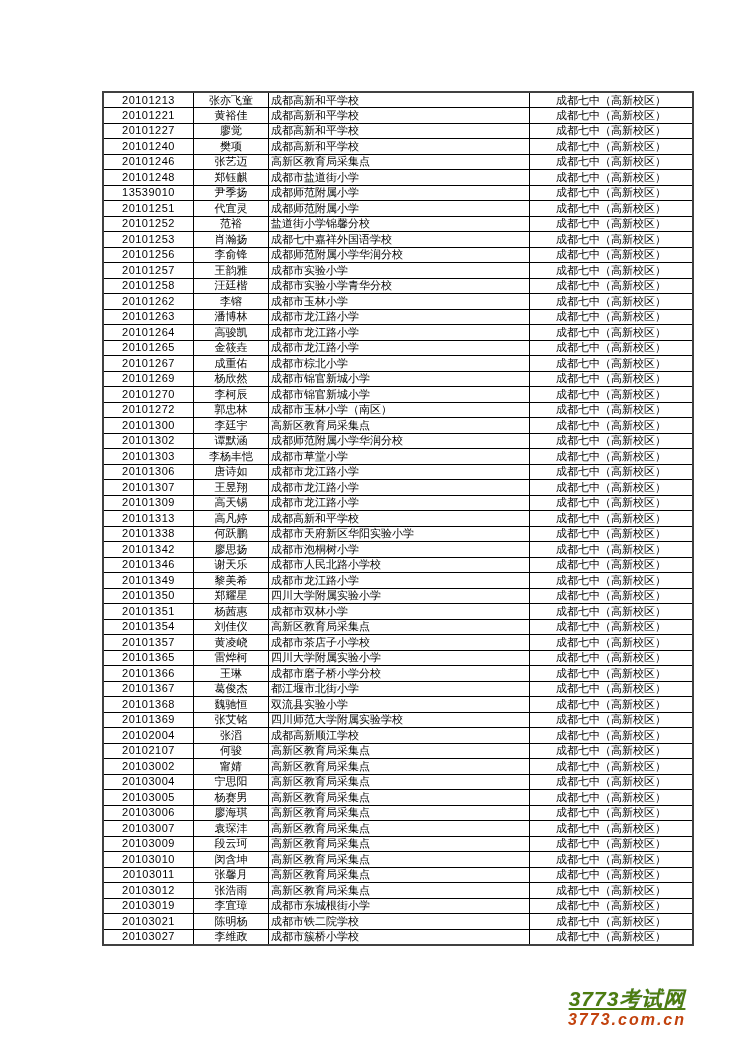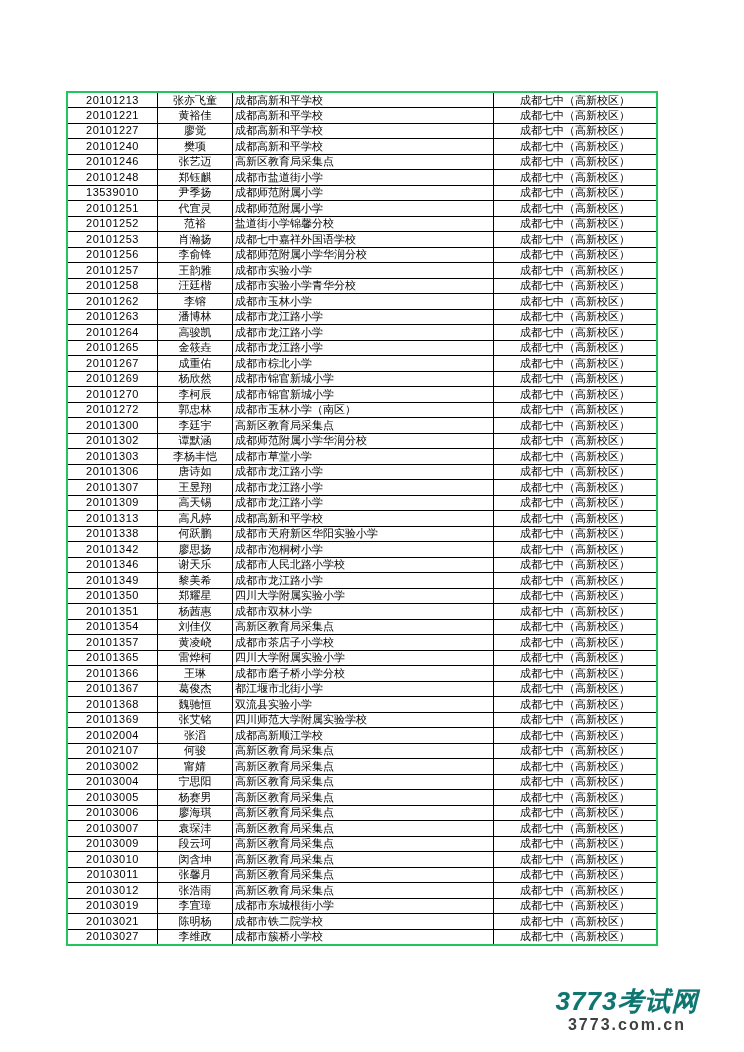--- a/index.html
+++ b/index.html
@@ -17,21 +17,22 @@
   }
   .table-wrap {
     position: absolute;
     left: 66px;
     top: 91px;
   }
   table.roster {
     border-collapse: collapse;
     table-layout: fixed;
     width: 587px;
-    border: 2px solid #22c55e;
+    border: 2px solid #404040;
+    margin-left: 36px;
   }
   table.roster tr {
     height: 15.5px;
   }
   table.roster td {
     border: 1px solid #000;
     padding: 0 2px;
     font-size: 11px;
     line-height: 1;
     white-space: nowrap;
@@ -60,36 +61,38 @@
   }
   .watermark {
     position: absolute;
     right: 12px;
     top: 988px;
     width: 210px;
     text-align: center;
     user-select: none;
   }
   .wm-name {
-    font-size: 26px;
+    font-size: 21px;
     font-weight: bold;
     font-style: italic;
     letter-spacing: 1px;
-    color: #0f766e;
+    color: #4d7c0f;
     text-shadow: 0 0 1px #c3d7f2;
     line-height: 1.05;
     white-space: nowrap;
+    text-decoration: underline;
   }
   .wm-url {
     font-size: 16px;
     font-weight: bold;
     letter-spacing: 2px;
-    color: #404040;
+    color: #c2410c;
     line-height: 1.2;
     white-space: nowrap;
+    font-style: italic;
   }
 </style>
 </head>
 <body>
 
 <div class="table-wrap">
   <table class="roster">
     <tbody>
 
     <tr>

